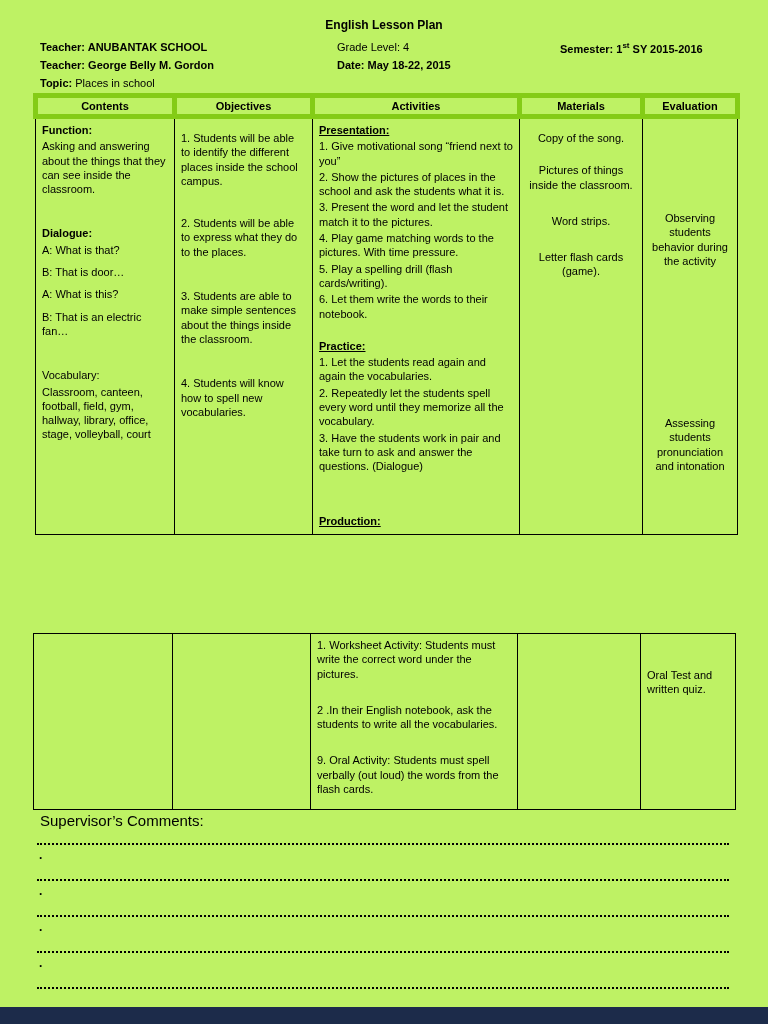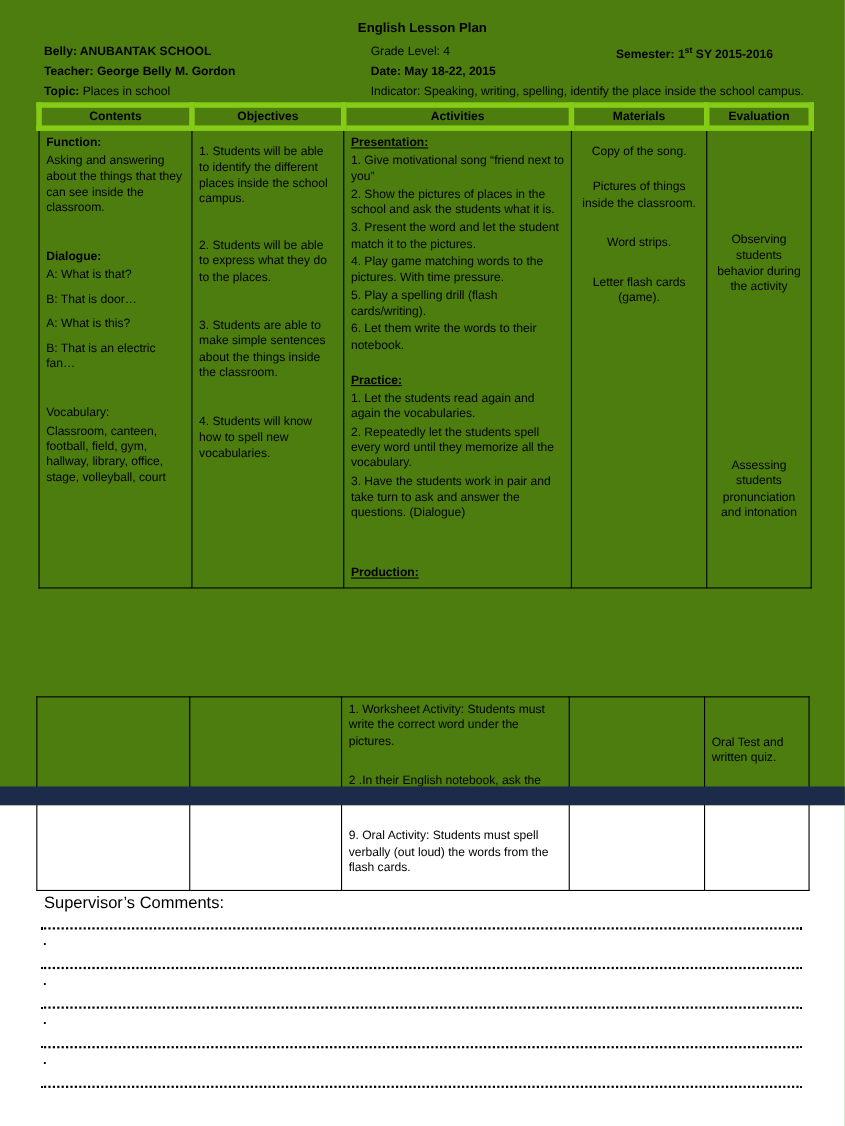--- a/index.html
+++ b/index.html
@@ -4,21 +4,21 @@
 <style>
   * { box-sizing: border-box; }
   html, body { margin: 0; padding: 0; }
   body {
     width: 768px; height: 1024px;
     background: #ffffff;
     font-family: "Liberation Sans", "DejaVu Sans", sans-serif;
     color: #000;
     overflow: hidden;
   }
-  .page { position: relative; width: 768px; height: 732px; background: #4d7c0f; }
+  .page { position: relative; width: 768px; height: 1024px; background: #bef264; }
 
   
   .hdr-title { position: absolute; top: 18px; left: 0; width: 100%; text-align: center;
                font-weight: bold; font-size: 12px; }
   .meta { position: absolute; font-size: 11px; white-space: nowrap; }
   .m-school   { top: 41px; left: 40px;  font-weight: bold; }
   .m-grade    { top: 41px; left: 337px; font-weight: normal; }
   .m-semester { top: 41px; left: 560px; font-weight: bold; }
   .m-semester sup { font-size: 8px; }
   .m-teacher  { top: 59px; left: 40px;  font-weight: bold; }
@@ -55,27 +55,26 @@
 
   
   .footer-bar { position: absolute; left: 0; bottom: 0; width: 768px; height: 17px; }
 </style>
 </head>
 <body>
 
 <div class="page">
 
   <div class="hdr-title">English Lesson Plan</div>
-  <div class="meta m-school">Belly: ANUBANTAK SCHOOL</div>
+  <div class="meta m-school">Teacher: ANUBANTAK SCHOOL</div>
   <div class="meta m-grade">Grade Level: 4</div>
   <div class="meta m-semester"><span>Semester: 1</span><sup>st</sup><span> SY 2015-2016</span></div>
   <div class="meta m-teacher">Teacher: George Belly M. Gordon</div>
   <div class="meta m-date">Date: May 18-22, 2015</div>
   <div class="meta m-topic"><span class="b">Topic:</span> <span>Places in school</span></div>
-  <div class="meta m-indicator">Indicator: Speaking, writing, spelling, identify the place inside the school campus.</div>
 
   <table class="t1">
     <colgroup>
       <col style="width:139px">
         <col style="width:138px">
         <col style="width:207px">
         <col style="width:123px">
         <col style="width:95px">
     </colgroup>
     <thead>

